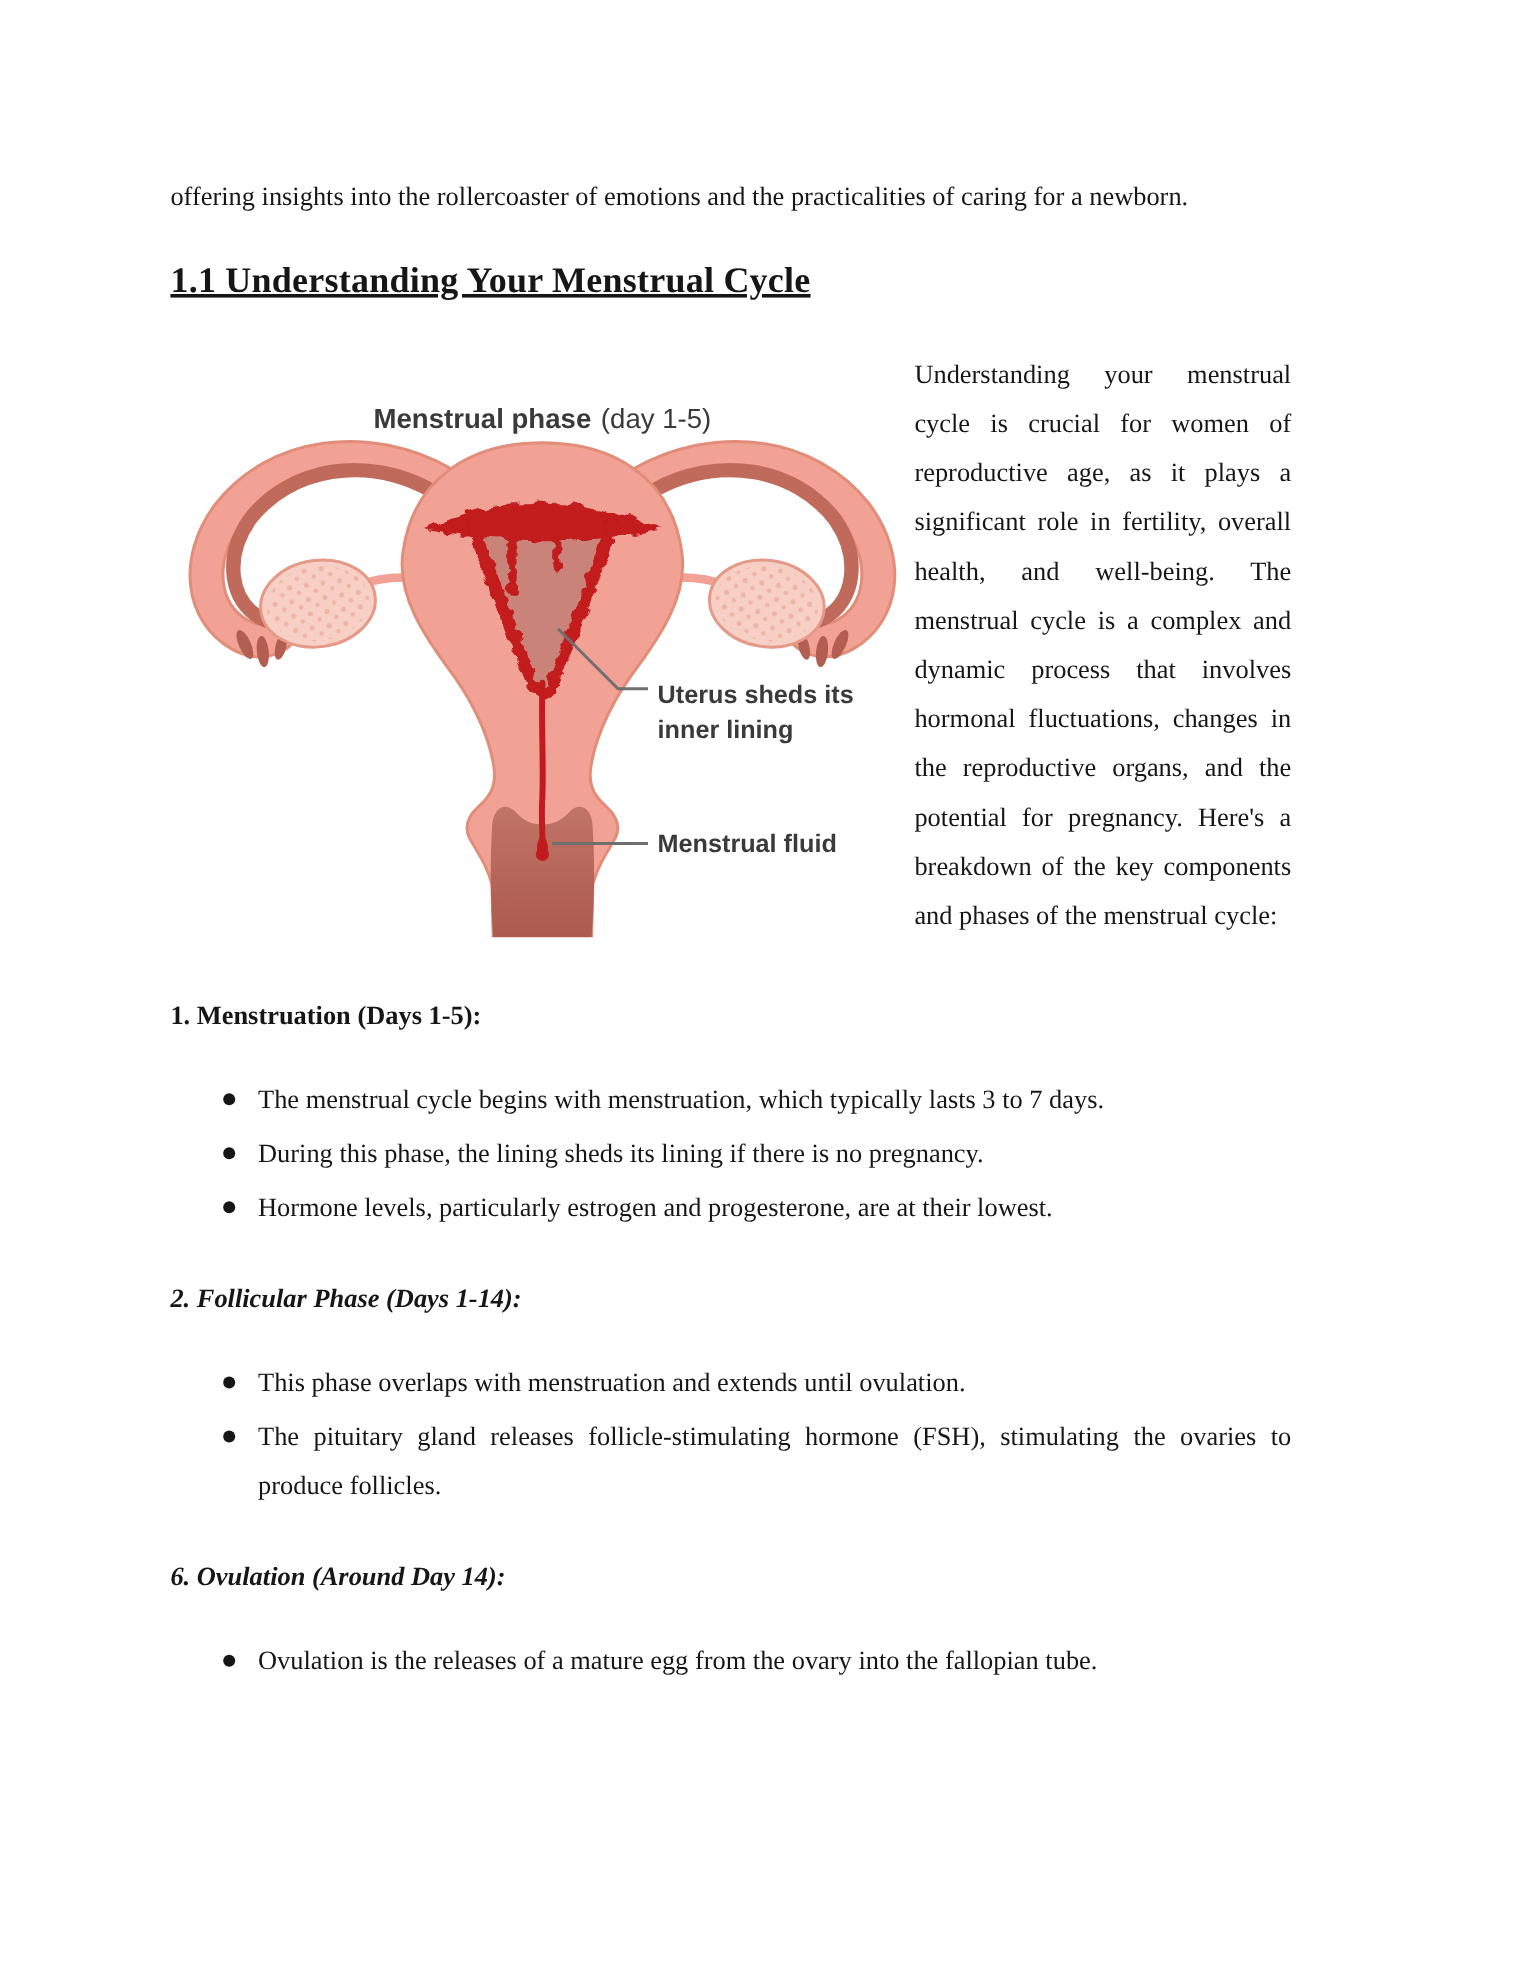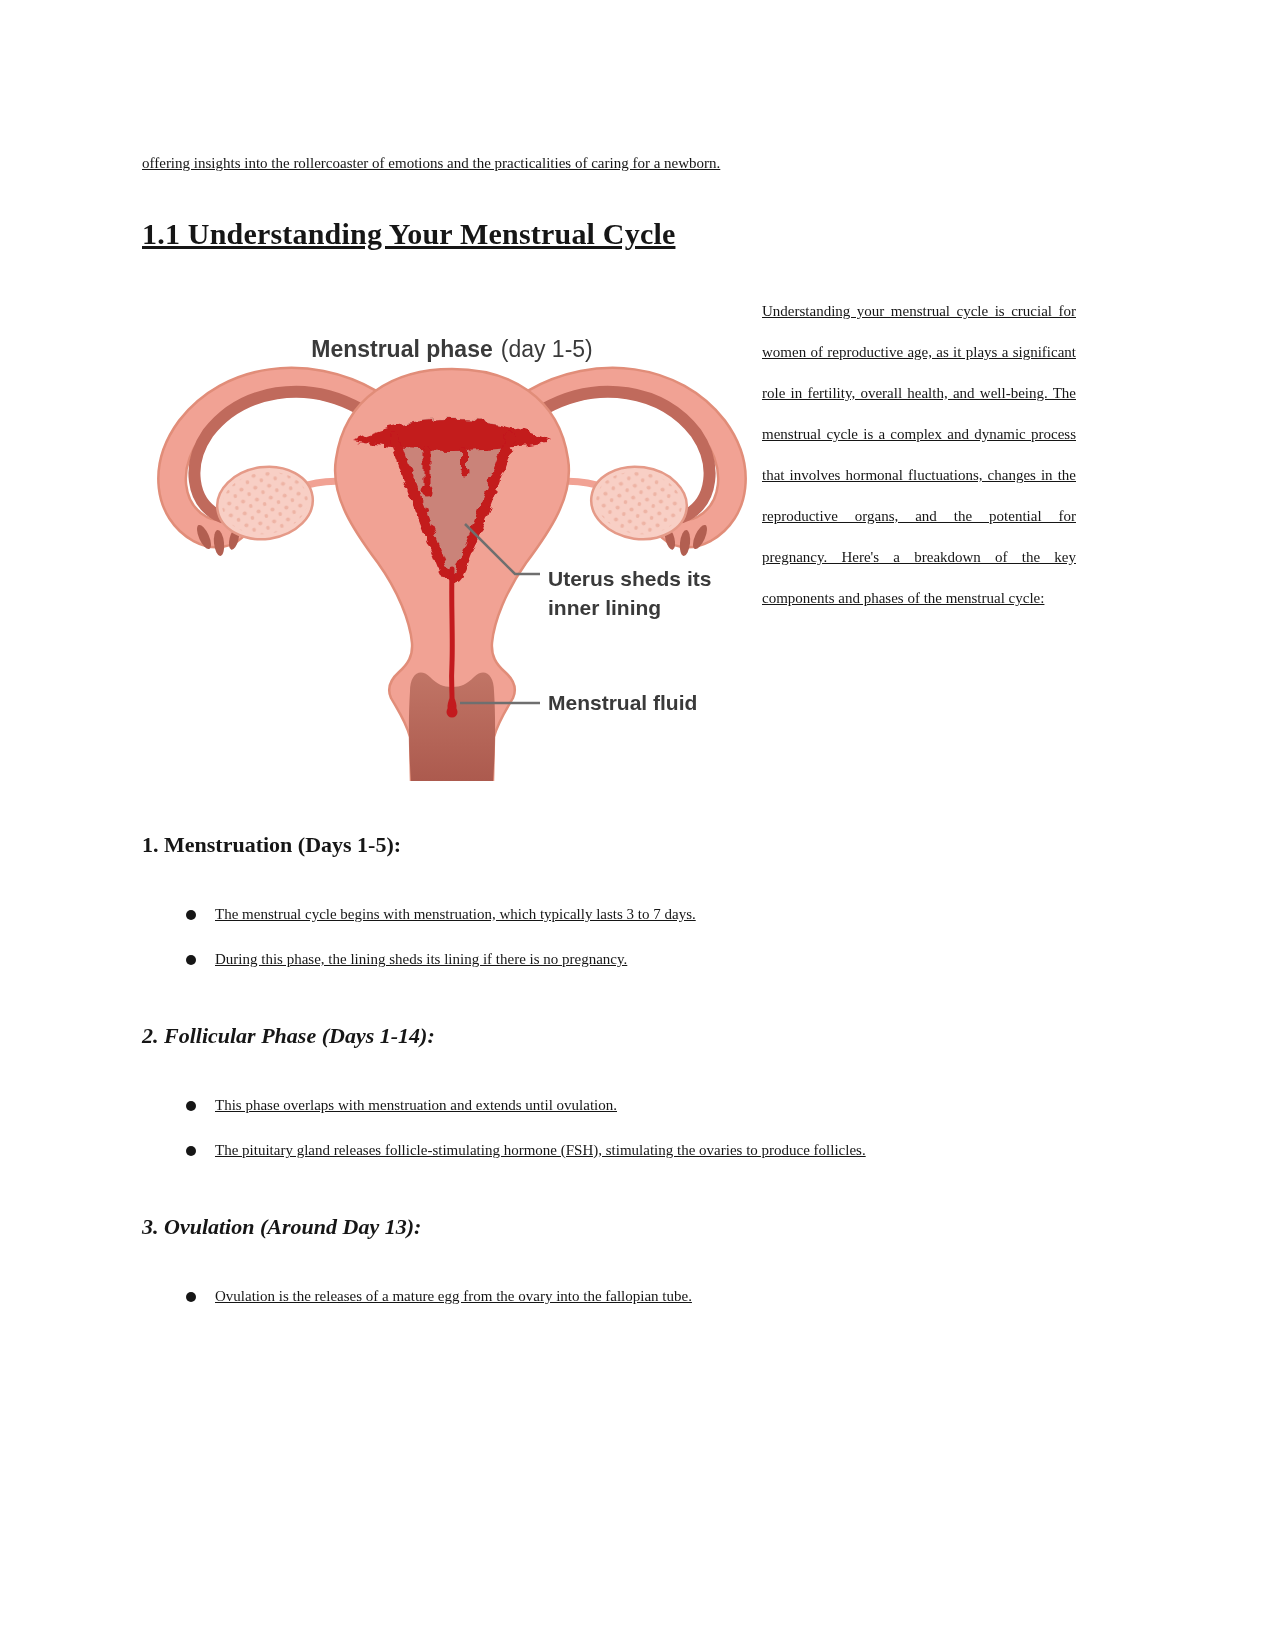--- a/index.html
+++ b/index.html
@@ -8,21 +8,21 @@
     --c-canal:#c17566; --c-canal-deep:#ac5a4e; --c-cavity:#ca8379; --c-red:#c31a1e;
     --c-ovary:#f8cfc5; --c-ovary-edge:#e59a88; --c-speckle:#eeb4a5;
   }
   *{box-sizing:border-box;}
   html,body{margin:0;padding:0;}
   body{
     width:1275px;height:1650px;background:#ffffff;overflow:hidden;
     font-family:"Liberation Serif", serif;color:var(--c-ink);
   }
   .page{width:1275px;height:1650px;padding:143px 199px 0 142px;}
-  .body-text{font-size:15px;line-height:41px;margin:0;text-align:justify;text-decoration:underline;}
+  .body-text{font-size:22px;line-height:41px;margin:0;text-align:justify;}
   .chapter-heading{
     font-family:"Liberation Serif", serif;font-weight:700;font-size:30px;line-height:35px;
     margin:32px 0 0 0;letter-spacing:0.2px;text-decoration:underline;
   }
   .figure-row{display:flex;margin-top:40px;align-items:flex-start;}
   .diagram{margin:0;padding:0;flex:none;width:612px;}
   .side{flex:1;margin-left:8px;}
   .sub-heading{font-size:22px;font-weight:700;line-height:27px;margin:46px 0 0 0;}
   .sub-heading.tight{margin-top:42px;font-style:italic;}
   ul.bullets{list-style:none;margin:36px 0 0 0;padding:0;}
@@ -145,26 +145,27 @@
       </svg>
     </figure>
 
     <p class="body-text side">Understanding your menstrual cycle is crucial for women of reproductive age, as it plays a significant role in fertility, overall health, and well-being. The menstrual cycle is a complex and dynamic process that involves hormonal fluctuations, changes in the reproductive organs, and the potential for pregnancy. Here's a breakdown of the key components and phases of the menstrual cycle:</p>
   </div>
 
   <h3 class="sub-heading">1. Menstruation (Days 1-5):</h3>
   <ul class="bullets">
     <li class="body-text">The menstrual cycle begins with menstruation, which typically lasts 3 to 7 days.</li>
     <li class="body-text">During this phase, the lining sheds its lining if there is no pregnancy.</li>
+    <li class="body-text">Hormone levels, particularly estrogen and progesterone, are at their lowest.</li>
   </ul>
 
   <h3 class="sub-heading tight">2. Follicular Phase (Days 1-14):</h3>
   <ul class="bullets">
     <li class="body-text">This phase overlaps with menstruation and extends until ovulation.</li>
     <li class="body-text">The pituitary gland releases follicle-stimulating hormone (FSH), stimulating the ovaries to produce follicles.</li>
   </ul>
 
-  <h3 class="sub-heading tight">3. Ovulation (Around Day 13):</h3>
+  <h3 class="sub-heading tight">6. Ovulation (Around Day 14):</h3>
   <ul class="bullets">
     <li class="body-text">Ovulation is the releases of a mature egg from the ovary into the fallopian tube.</li>
   </ul>
 
 </main>
 
 </body></html>

